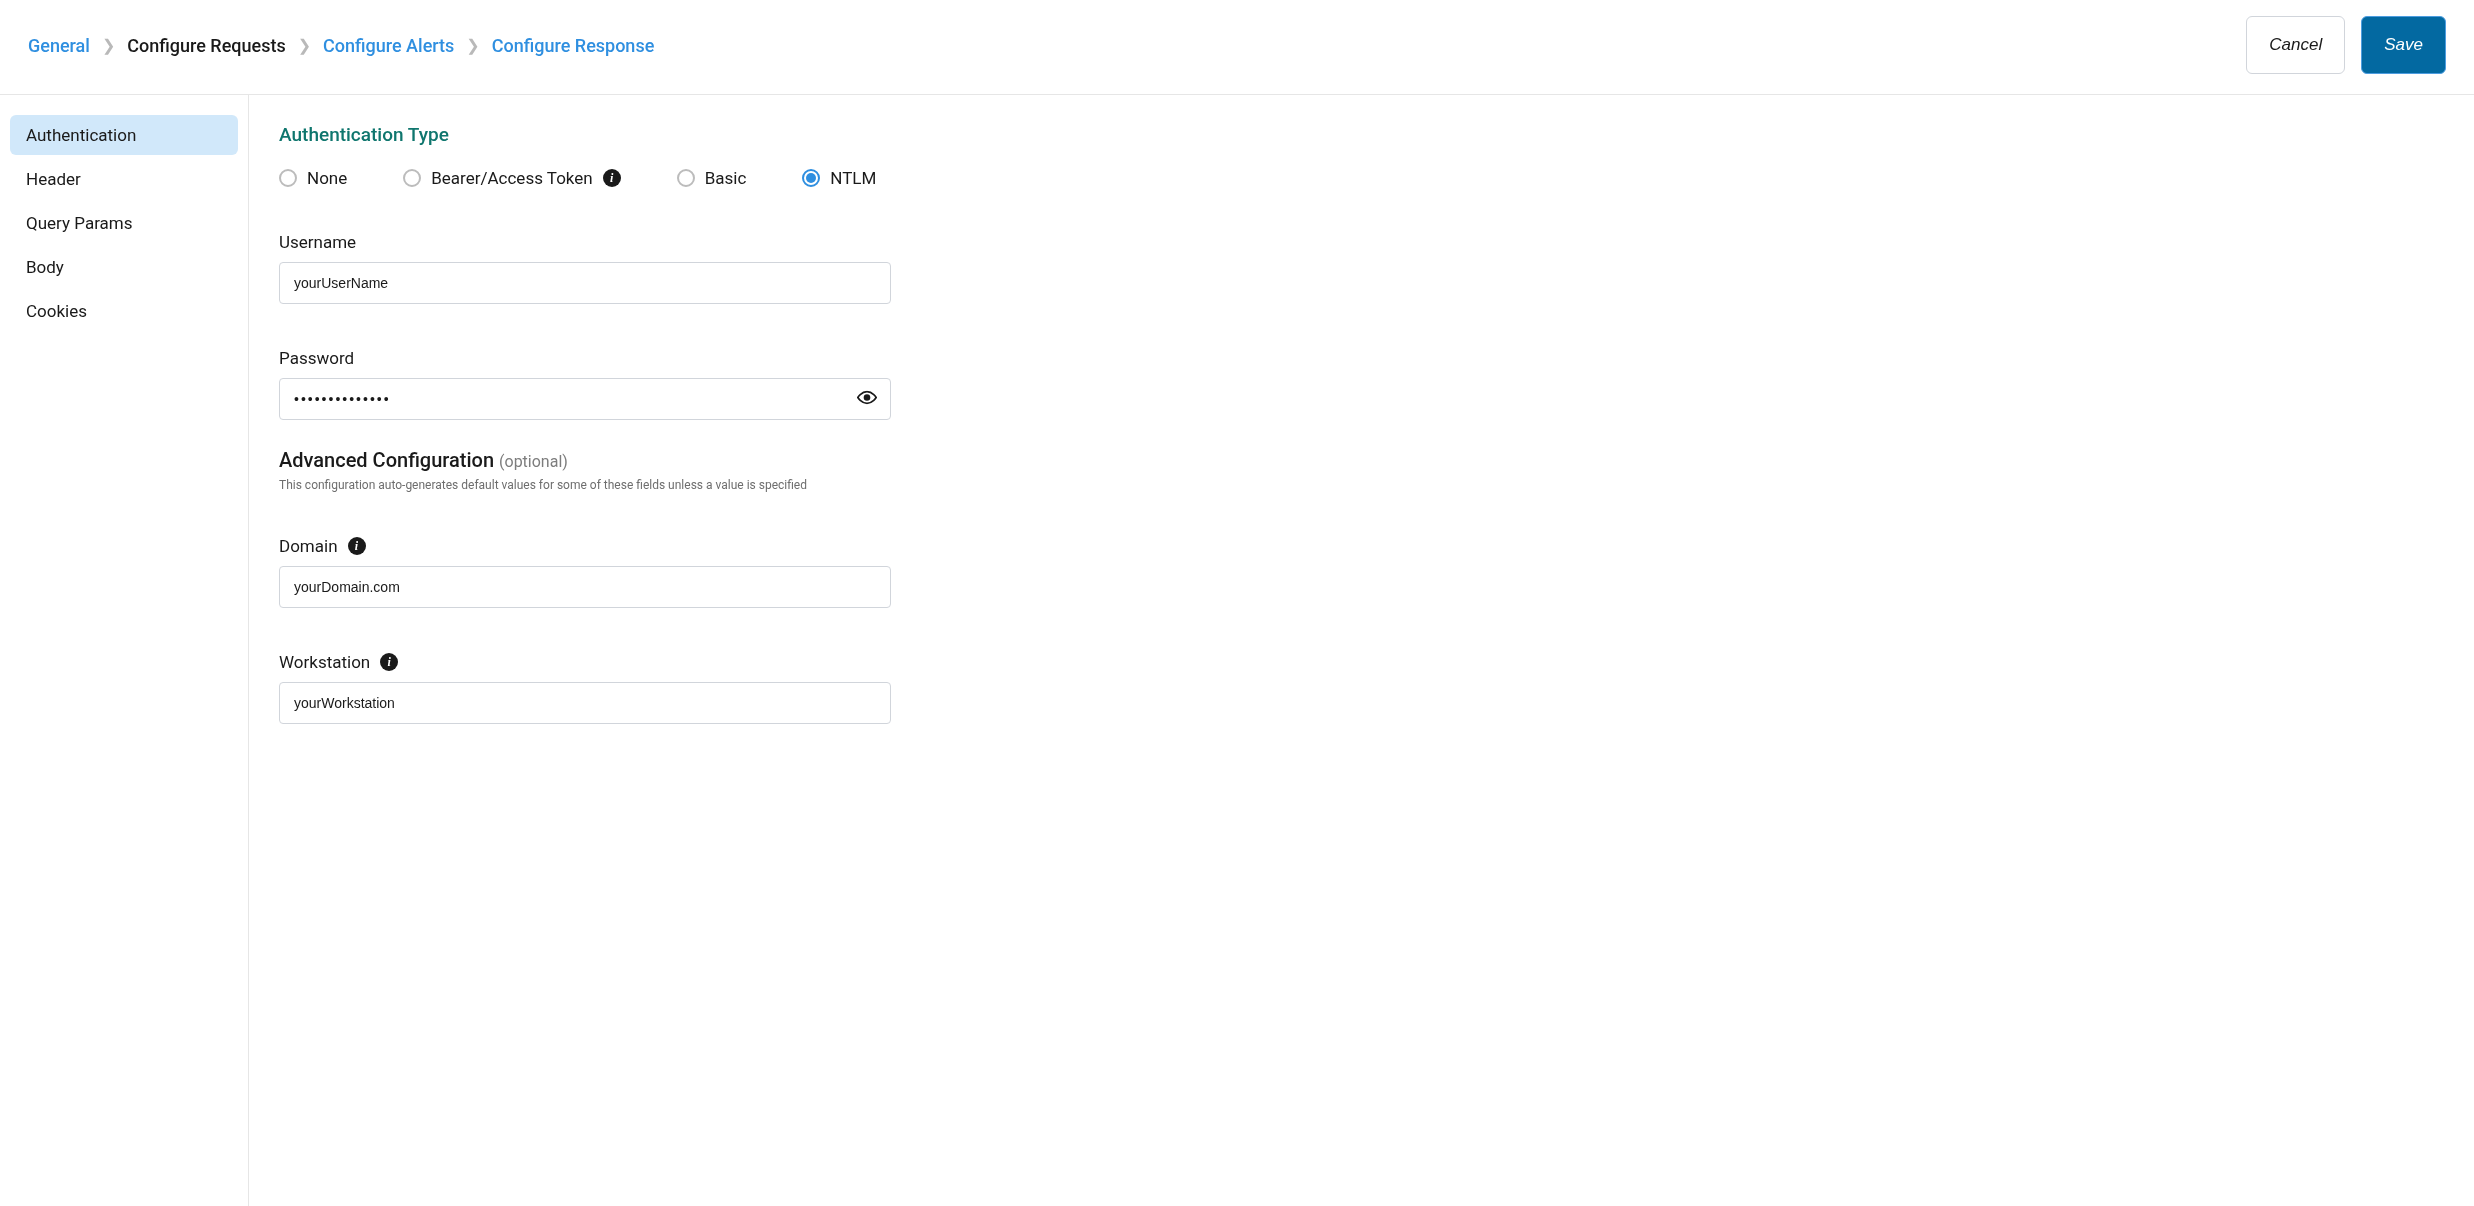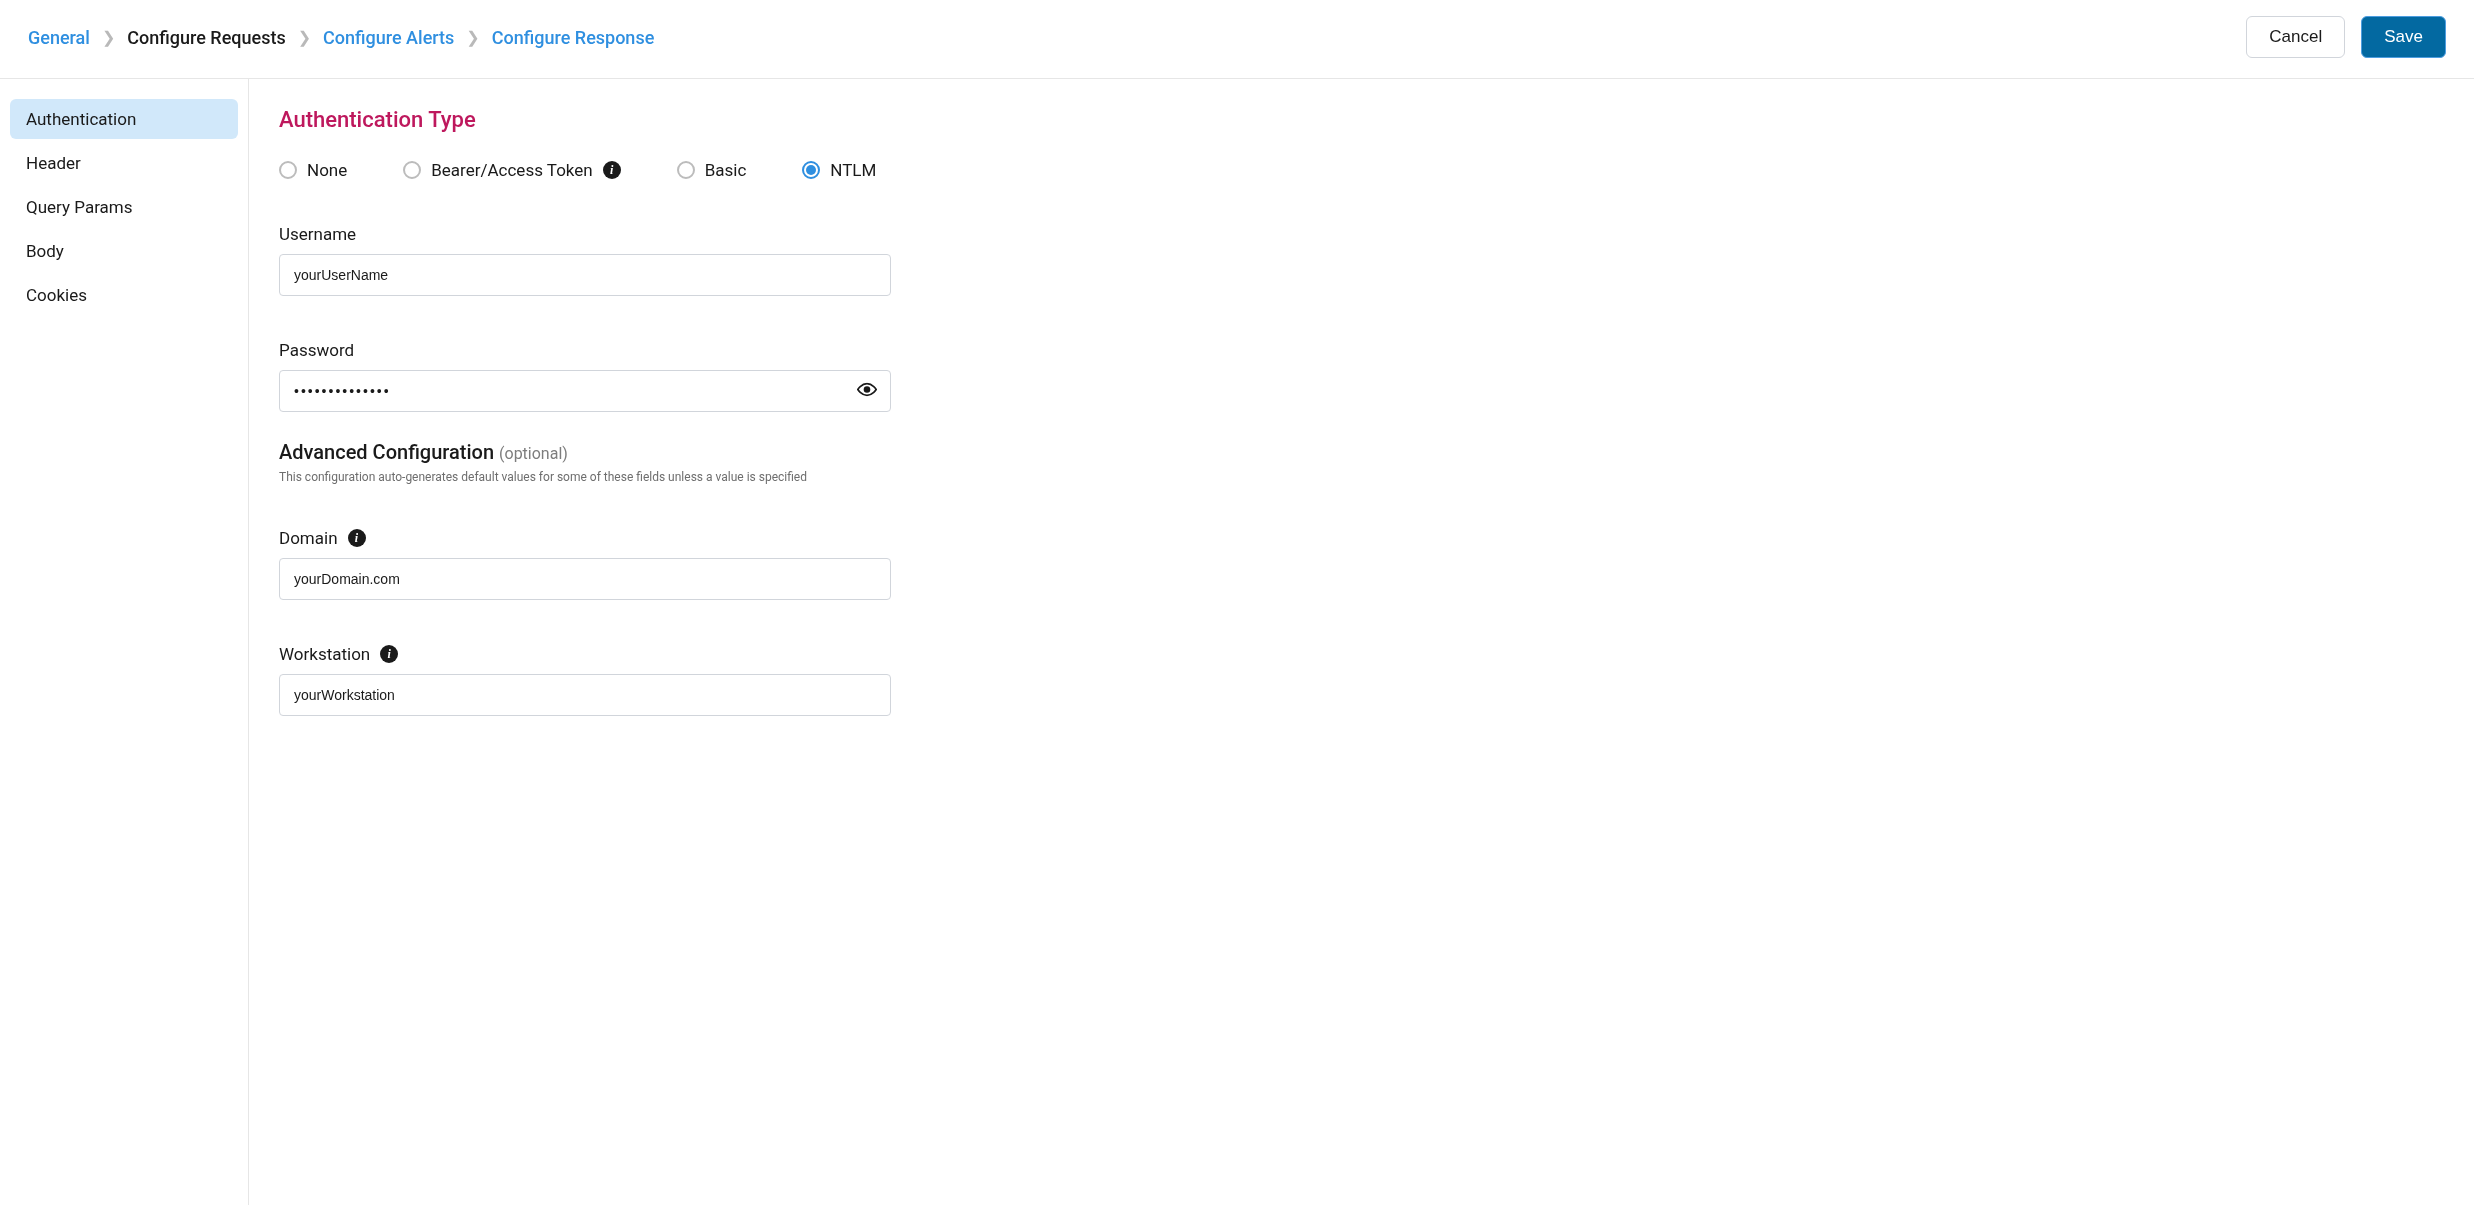--- a/index.html
+++ b/index.html
@@ -39,26 +39,27 @@
     .breadcrumb .chevron {
       color: #b9b9b9;
       font-size: 16px;
     }
     .actions {
       display: flex;
       gap: 16px;
     }
     .btn {
       font-size: 17px;
-      padding: 10px 22px;
+      padding: 18px 22px;
       border-radius: 6px;
       cursor: pointer;
       border: 1px solid #d1d5db;
       background: #fff;
       color: #1a1a1a;
+      font-style: italic;
     }
     .btn.primary {
       background: #0369a1;
       border-color: #4d9de0;
       color: #fff;
     }
     
     .layout {
       display: flex;
     }
@@ -77,24 +78,24 @@
       color: #1a1a1a;
     }
     .sidebar-item.selected {
       background: #d1e8fa;
     }
     .content {
       flex: 1;
       padding: 28px 30px;
     }
     .section-title {
-      font-size: 22px;
+      font-size: 19px;
       font-weight: 500;
-      color: #be185d;
-      margin-bottom: 28px;
+      color: #0f766e;
+      margin-bottom: 22px;
     }
     .radio-row {
       display: flex;
       gap: 56px;
       align-items: center;
       margin-bottom: 36px;
     }
     .radio-option {
       display: flex;
       align-items: center;

